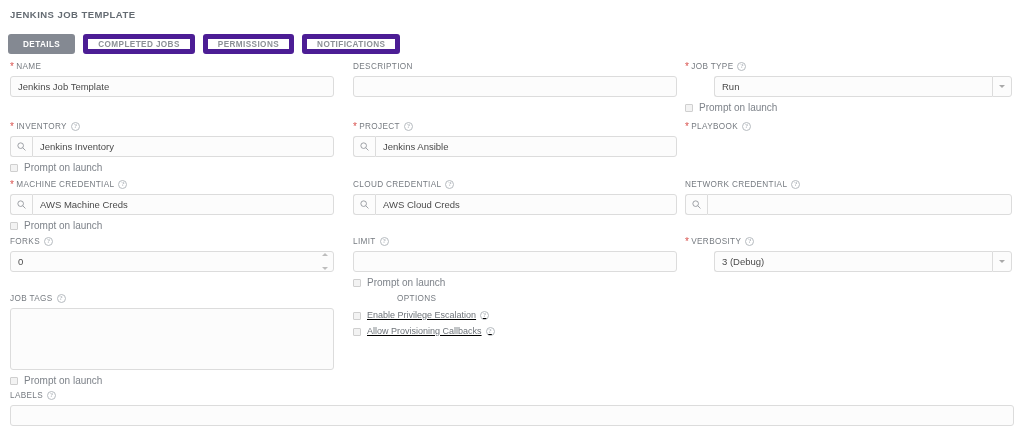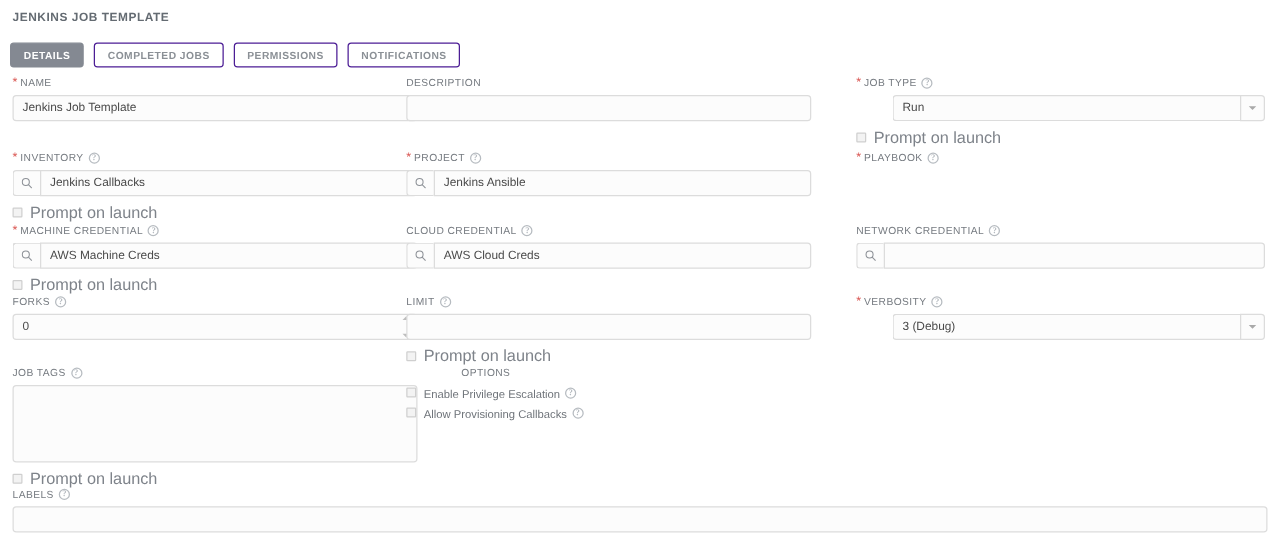--- a/index.html
+++ b/index.html
@@ -17,34 +17,34 @@
     position: absolute; left: 10px; top: 9px;
     font-size: 9.5px; font-weight: bold; letter-spacing: .45px;
     color: #646b72; text-transform: uppercase;
   }
 
   
   .tabs { position: absolute; left: 8px; top: 34px; display: flex; gap: 8px; }
   .tab {
     height: 20px; padding: 0 10px;
     display: flex; align-items: center; justify-content: center;
-    border: 1px solid #4c1d95; border-radius: 3px;
+    border: 5px solid #4c1d95; border-radius: 3px;
     background: #ffffff; color: #8b9096;
     font-size: 8.2px; font-weight: bold; letter-spacing: .4px;
     text-transform: uppercase; white-space: nowrap; cursor: pointer;
   }
   .tab.active { background: #848992; border-color: #848992; color: #ffffff; }
 
   
   .form { position: absolute; left: 0; top: 60px; width: 1024px; }
   .row { position: relative; width: 1024px; }
 
   .col { position: absolute; }
   .col-1 { left: 10px; width: 324px; }
-  .col-2 { left: 325px; width: 324px; }
+  .col-2 { left: 353px; width: 324px; }
   .col-3 { left: 685px; width: 327px; }
   .col-full { left: 10px; width: 1004px; }
 
   .lbl {
     font-size: 8.2px; letter-spacing: .35px; color: #767b81;
     text-transform: uppercase; white-space: nowrap;
     display: flex; align-items: center; height: 12px;
   }
   .req { color: #d9534f; font-size: 10px; line-height: 1; margin-right: 2px; position: relative; top: 1px; }
   .qmark {
@@ -107,24 +107,24 @@
     padding: 5px 7px; resize: none; outline: none;
     font-family: "Liberation Sans", sans-serif;
   }
 
   
   .cbrow { display: flex; align-items: center; margin-top: 5px; cursor: pointer; }
   .cbox {
     width: 8px; height: 8px; flex: 0 0 8px;
     border: 1px solid #cfcfcf; border-radius: 1px; background: #f3f3f3;
   }
-  .cbtxt { margin-left: 6px; font-size: 13px; color: #7e838a; white-space: nowrap; display: flex; align-items: center; }
+  .cbtxt { margin-left: 6px; font-size: 10px; color: #7e838a; white-space: nowrap; display: flex; align-items: center; }
 
   .opt-hdr { font-size: 8.2px; letter-spacing: .35px; color: #767b81; text-transform: uppercase; height: 12px; display:flex; align-items:center;margin-left:44px; }
-  .opt-item { display: flex; align-items: flex-start; margin-top: 6px; cursor: pointer; }
+  .opt-item { display: flex; align-items: flex-end; margin-top: 6px; cursor: pointer; text-decoration: underline; }
   .opt-item .cbtxt { font-size: 9px; color: #6f747a; }
 </style>
 </head>
 <body>
 
 <div class="page">
 
   <div class="page-title">JENKINS JOB TEMPLATE</div>
 
   <div class="tabs">
@@ -187,21 +187,21 @@
           <span class="qmark">?</span>
         </div>
         <div class="ctl">
           <div class="lookup">
             <div class="lookup-btn">
               <svg width="9" height="9" viewBox="0 0 16 16">
                 <circle cx="6.5" cy="6.5" r="5" fill="none" stroke="#8d9197" stroke-width="1.5"></circle>
                 <line x1="10.2" y1="10.2" x2="15" y2="15" stroke="#8d9197" stroke-width="1.5"></line>
               </svg>
             </div>
-            <div class="inp">Jenkins Callbacks</div>
+            <div class="inp">Jenkins Inventory</div>
           </div>
         </div>
         <div class="cbrow">
           <span class="cbox"></span>
           <span class="cbtxt">Prompt on launch</span>
         </div>
       </div>
 
       <div class="col col-2">
         <div class="lbl">

